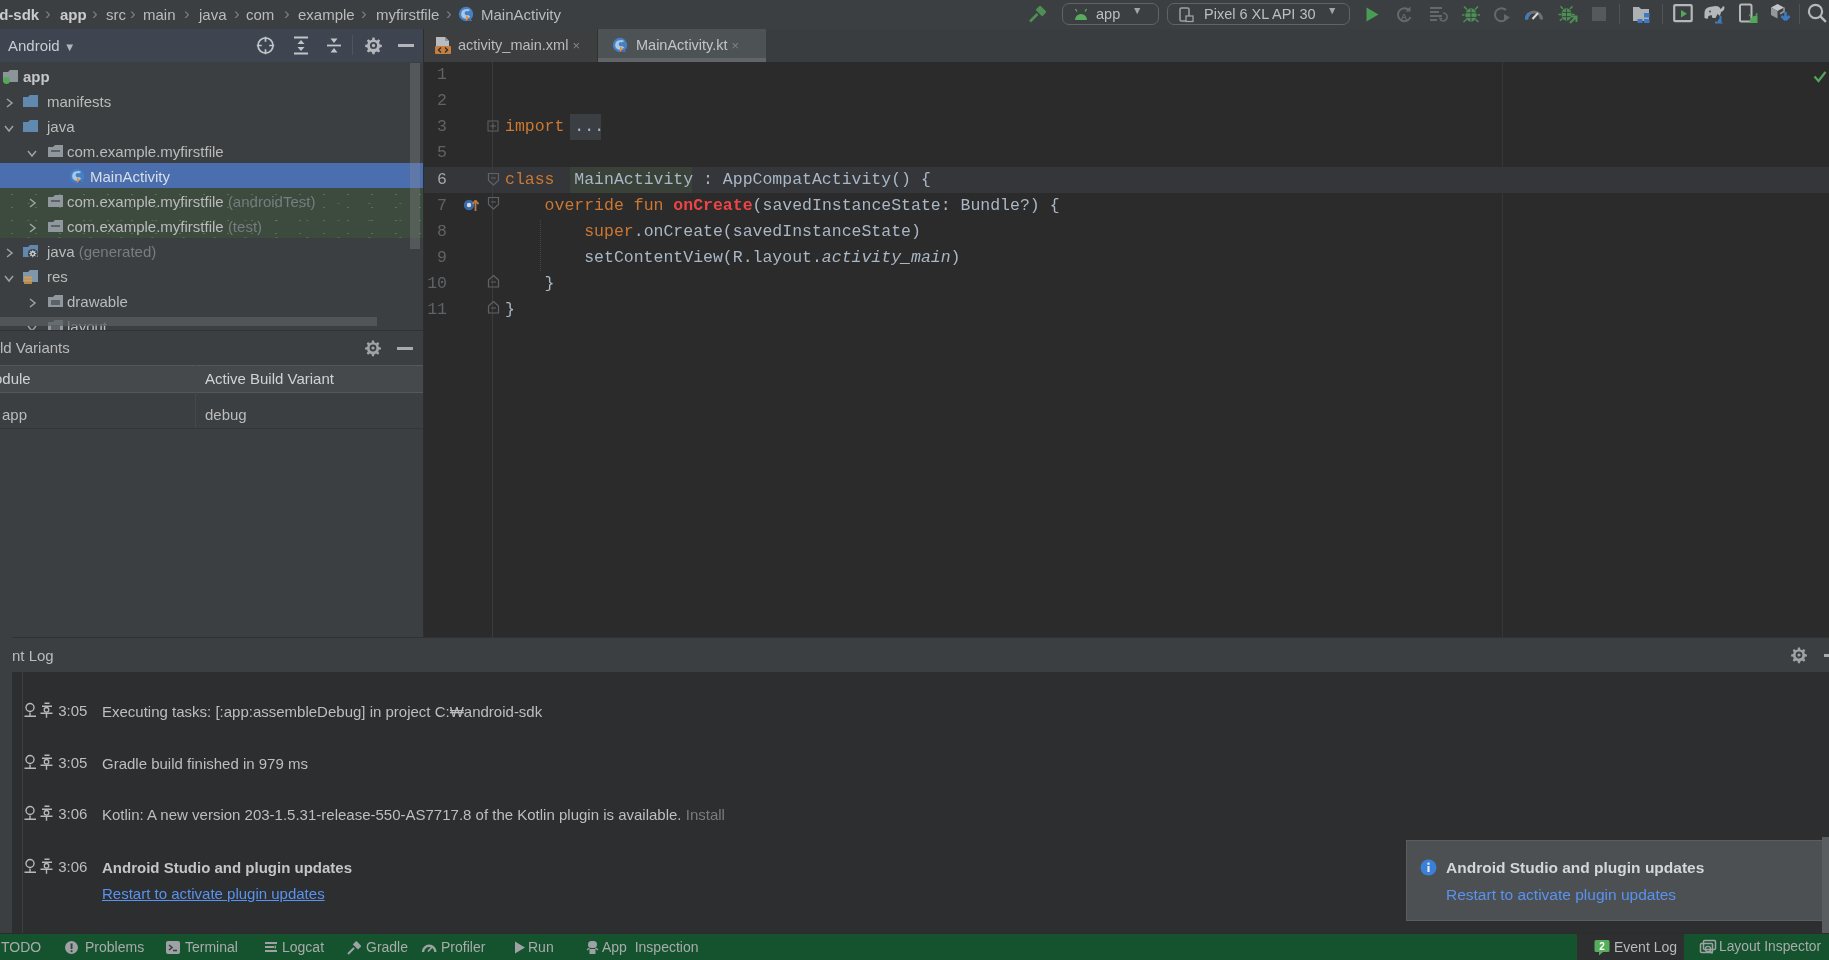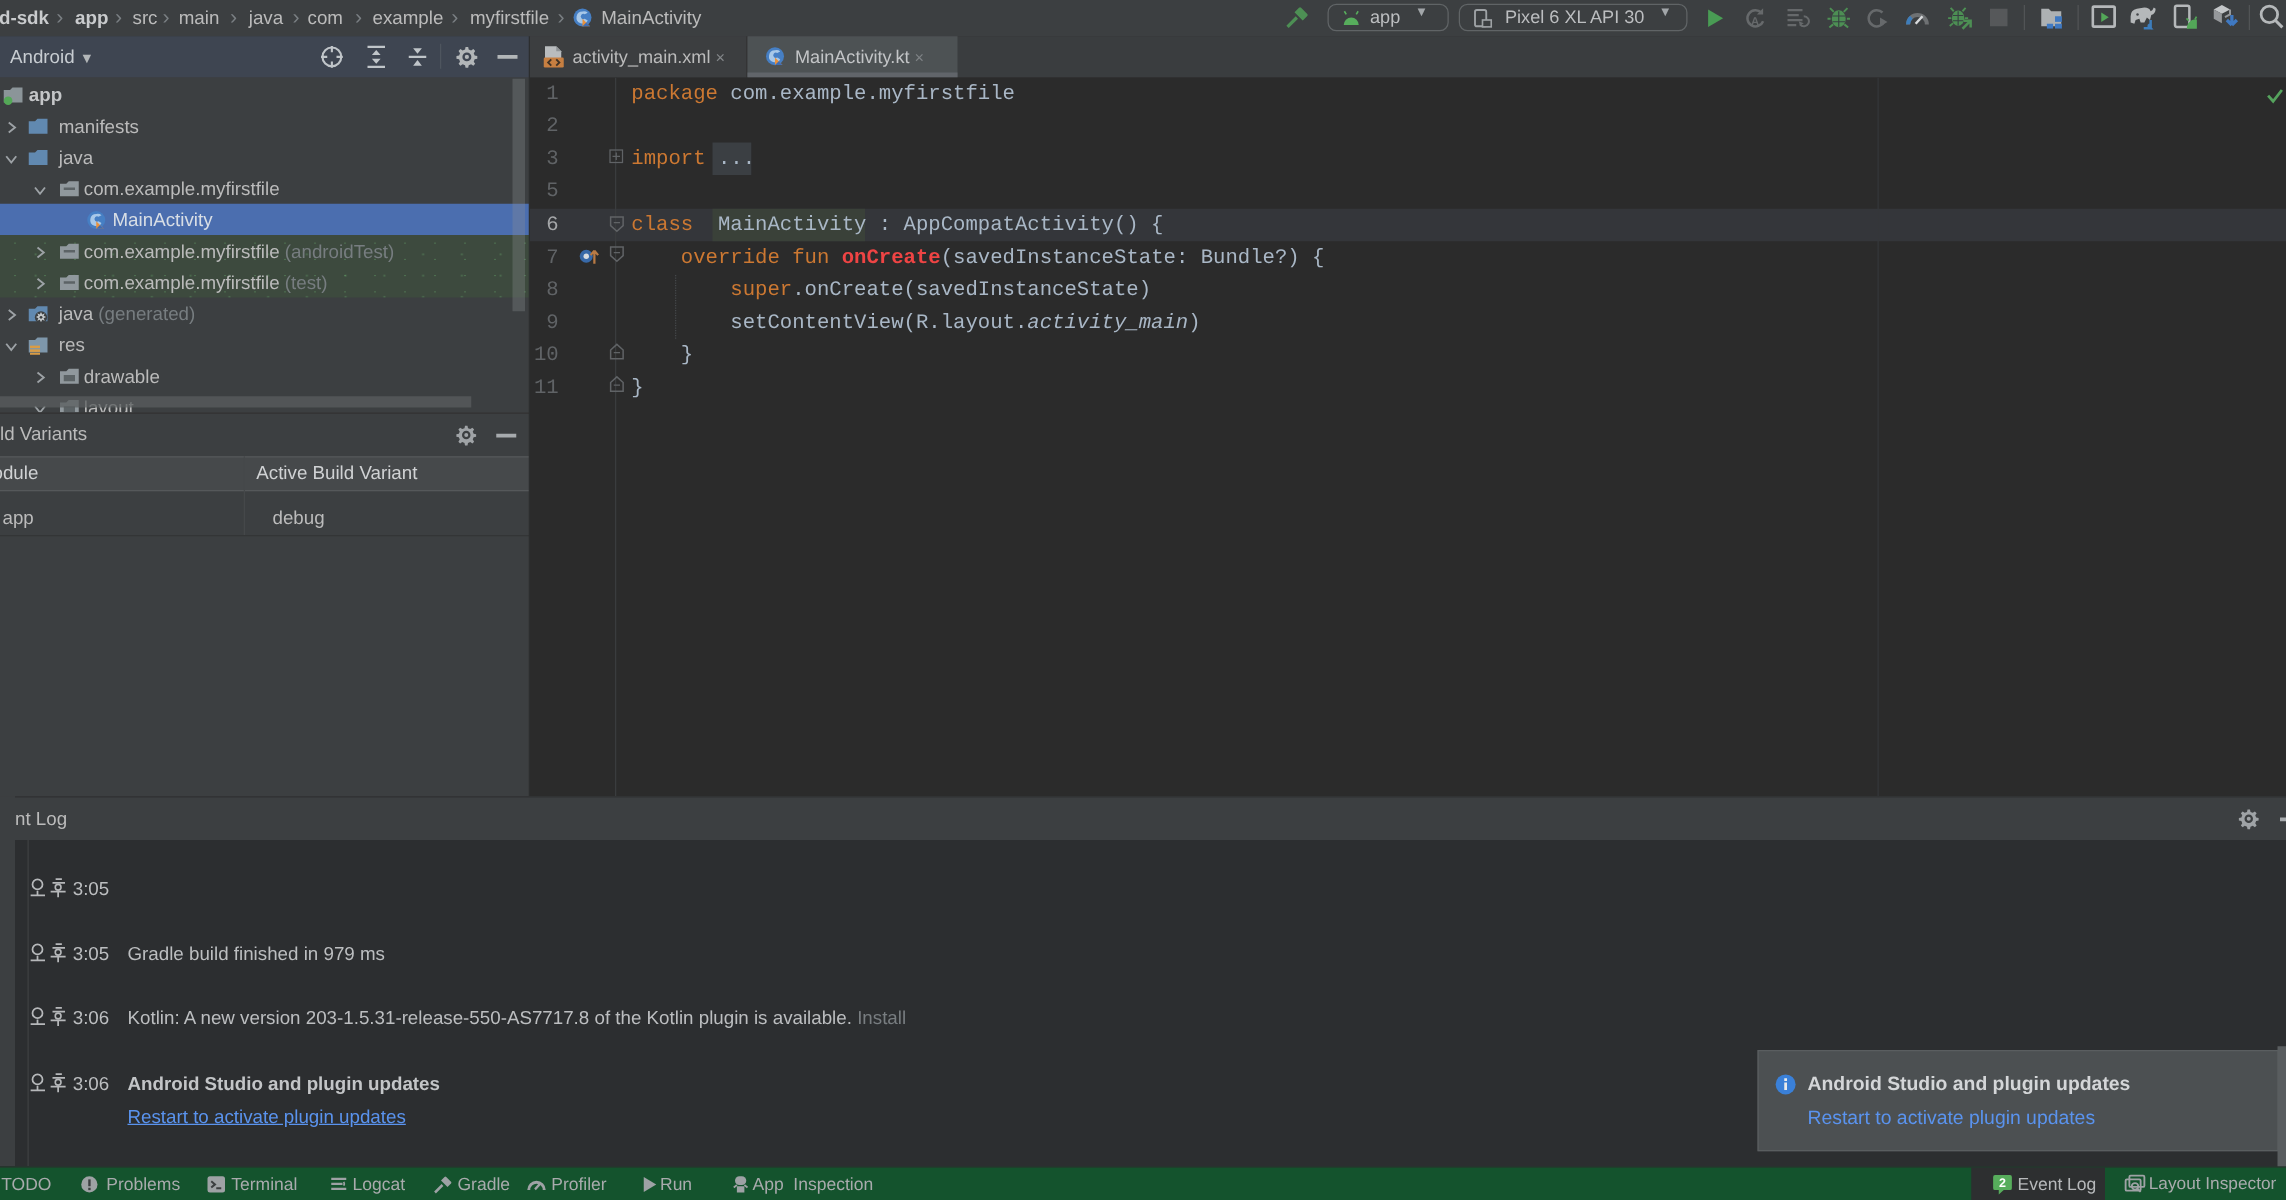--- a/index.html
+++ b/index.html
@@ -294,21 +294,21 @@
   <div class="abs" style="left:364px;top:8px;"><svg width="18" height="18" viewBox="0 0 18 18">
         <path d="M9 5.6 a3.4 3.4 0 1 0 0 6.8 a3.4 3.4 0 0 0 0 -6.8 z M9 7.4 a1.6 1.6 0 1 1 0 3.2 a1.6 1.6 0 0 1 0 -3.2z M8 1.5 h2 l.4 2 1.8 .7 1.7 -1.1 1.4 1.4 -1.1 1.7 .7 1.8 2 .4 v2 l-2 .4 -.7 1.8 1.1 1.7 -1.4 1.4 -1.7 -1.1 -1.8 .7 -.4 2 h-2 l-.4 -2 -1.8 -.7 -1.7 1.1 -1.4 -1.4 1.1 -1.7 -.7 -1.8 -2 -.4 v-2 l2 -.4 .7 -1.8 -1.1 -1.7 1.4 -1.4 1.7 1.1 1.8 -.7z" fill="#9fa3a6" fill-rule="evenodd"></path>
       </svg></div>
   <div class="abs" style="left:397px;top:16px;width:16px;height:2.5px;background:#a7abae;"></div>
   <div class="abs" style="left:0;top:34px;width:424px;height:28px;background:#46494b;border-top:1px solid #55585a;border-bottom:1px solid #55585a;box-sizing:border-box;">
     <div class="abs" style="left:-6px;top:0;height:26px;line-height:26px;font-size:15px;color:#d0d2d4;">odule</div>
     <div class="abs" style="left:205px;top:0;height:26px;line-height:26px;font-size:15px;color:#d0d2d4;">Active Build Variant</div>
   </div>
   <div class="abs" style="left:0;top:68px;width:424px;height:30px;">
     <div class="abs" style="left:2px;top:0;height:35px;line-height:32px;font-size:15px;color:#bbbbbb;">app</div>
-    <div class="abs" style="left:205px;top:0;height:35px;line-height:32px;font-size:15px;color:#bbbbbb;margin-left:13px;">debug</div>
+    <div class="abs" style="left:205px;top:0;height:35px;line-height:32px;font-size:15px;color:#bbbbbb;">debug</div>
   </div>
   <div class="abs" style="left:195px;top:34px;width:1px;height:63px;background:#45484a;"></div>
   <div class="abs" style="left:0;top:97px;width:424px;height:1px;background:#333536;"></div>
 </div>
 
 <div class="abs" style="left:423px;top:29px;width:1px;height:608px;background:#2c2e2f;"></div>
 
 <div id="editor" class="abs" style="left:424px;top:62px;width:1405px;height:575px;background:#2b2b2b;overflow:hidden;">
   <div class="abs" style="left:0;top:105px;width:1405px;height:26px;background:#34363a;"></div>
   <div class="abs" style="left:146px;top:105px;width:122px;height:26px;background:#3a4139;"></div>
@@ -347,21 +347,20 @@
   <div class="abs" style="left:63px;top:238px;"><svg width="13" height="15">
         <path d="M6.5 1.5 l5 4.5 v7 h-10 v-7 z" fill="none" stroke="#606366" stroke-width="1.2"></path>
         <path d="M4 8 h5" stroke="#606366"></path>
       </svg></div>
   <div class="abs" style="left:38px;top:134px;"><svg width="18" height="17">
         <circle cx="7" cy="9" r="5.2" fill="#3869a8"></circle>
         <circle cx="7" cy="9" r="2.2" fill="#d8dce0"></circle>
         <path d="M13.5 15 v-9 M13.5 4.5 l-3 3.6 M13.5 4.5 l3 3.6" stroke="#b87a45" stroke-width="1.8" fill="none"></path>
       </svg></div>
 
-  <div class="cl" style="top:0;"><span class="kw">package</span> com.example.myfirstfile</div>
   <div class="cl" style="top:52px;"><span class="kw">import</span> ...</div>
   <div class="cl" style="top:105px;"><span class="kw">class</span>  MainActivity : AppCompatActivity() {</div>
   <div class="cl" style="top:131px;">    <span class="kw">override</span> <span class="kw">fun</span> <span style="color:#ef4444;font-weight:bold;">onCreate</span>(savedInstanceState: Bundle?) {</div>
   <div class="cl" style="top:157px;">        <span class="kw">super</span>.onCreate(savedInstanceState)</div>
   <div class="cl" style="top:183px;">        setContentView(R.layout.<span style="font-style:italic;">activity_main</span>)</div>
   <div class="cl" style="top:209px;">    }</div>
   <div class="cl" style="top:235px;">}</div>
 
   <div class="abs" style="left:1388px;top:6px;"><svg width="16" height="16">
         <path d="M2.5 8.5 l4 4.5 7 -9" stroke="#55a35d" stroke-width="2.2" fill="none"></path>
@@ -377,20 +376,21 @@
     <div class="abs" style="left:1812px;top:16px;width:15px;height:2.5px;background:#a7abae;"></div>
   </div>
   <div class="abs" style="left:0;top:35px;width:1829px;height:261px;background:#2c2e30;text-align:right;">
     <div class="abs" style="left:10px;top:0;width:1px;height:261px;background:#3e4041;"></div>
     <div class="abs" style="left:11px;top:30px;height:20px;"><svg width="31" height="17" style="vertical-align:-3px;">
           <circle cx="7" cy="5.5" r="4" fill="none" stroke="#b6b8ba" stroke-width="1.4"></circle>
           <path d="M7 10.5 v3.5 M1.5 14.2 h11.5" stroke="#b6b8ba" stroke-width="1.4" fill="none"></path>
           <path d="M21.5 1.2 h5 M19 4.2 h10 M17.5 11.2 h12 M23.5 11.2 v4.5" stroke="#b6b8ba" stroke-width="1.4" fill="none"></path>
           <circle cx="23.5" cy="7.8" r="2.3" fill="none" stroke="#b6b8ba" stroke-width="1.3"></circle>
         </svg><span style="font-size:15px;color:#bcbec0;">&nbsp;3:05</span></div>
+    <div class="abs" style="left:90px;top:30px;height:20px;line-height:20px;font-size:15px;color:#bcbec0;">Executing tasks: [:app:assembleDebug] in project C:₩android-sdk</div>
     <div class="abs" style="left:11px;top:82px;height:20px;"><svg width="31" height="17" style="vertical-align:-3px;">
           <circle cx="7" cy="5.5" r="4" fill="none" stroke="#b6b8ba" stroke-width="1.4"></circle>
           <path d="M7 10.5 v3.5 M1.5 14.2 h11.5" stroke="#b6b8ba" stroke-width="1.4" fill="none"></path>
           <path d="M21.5 1.2 h5 M19 4.2 h10 M17.5 11.2 h12 M23.5 11.2 v4.5" stroke="#b6b8ba" stroke-width="1.4" fill="none"></path>
           <circle cx="23.5" cy="7.8" r="2.3" fill="none" stroke="#b6b8ba" stroke-width="1.3"></circle>
         </svg><span style="font-size:15px;color:#bcbec0;">&nbsp;3:05</span></div>
     <div class="abs" style="left:90px;top:82px;height:20px;line-height:20px;font-size:15px;color:#bcbec0;">Gradle build finished in 979 ms</div>
     <div class="abs" style="left:11px;top:133px;height:20px;"><svg width="31" height="17" style="vertical-align:-3px;">
           <circle cx="7" cy="5.5" r="4" fill="none" stroke="#b6b8ba" stroke-width="1.4"></circle>
           <path d="M7 10.5 v3.5 M1.5 14.2 h11.5" stroke="#b6b8ba" stroke-width="1.4" fill="none"></path>

